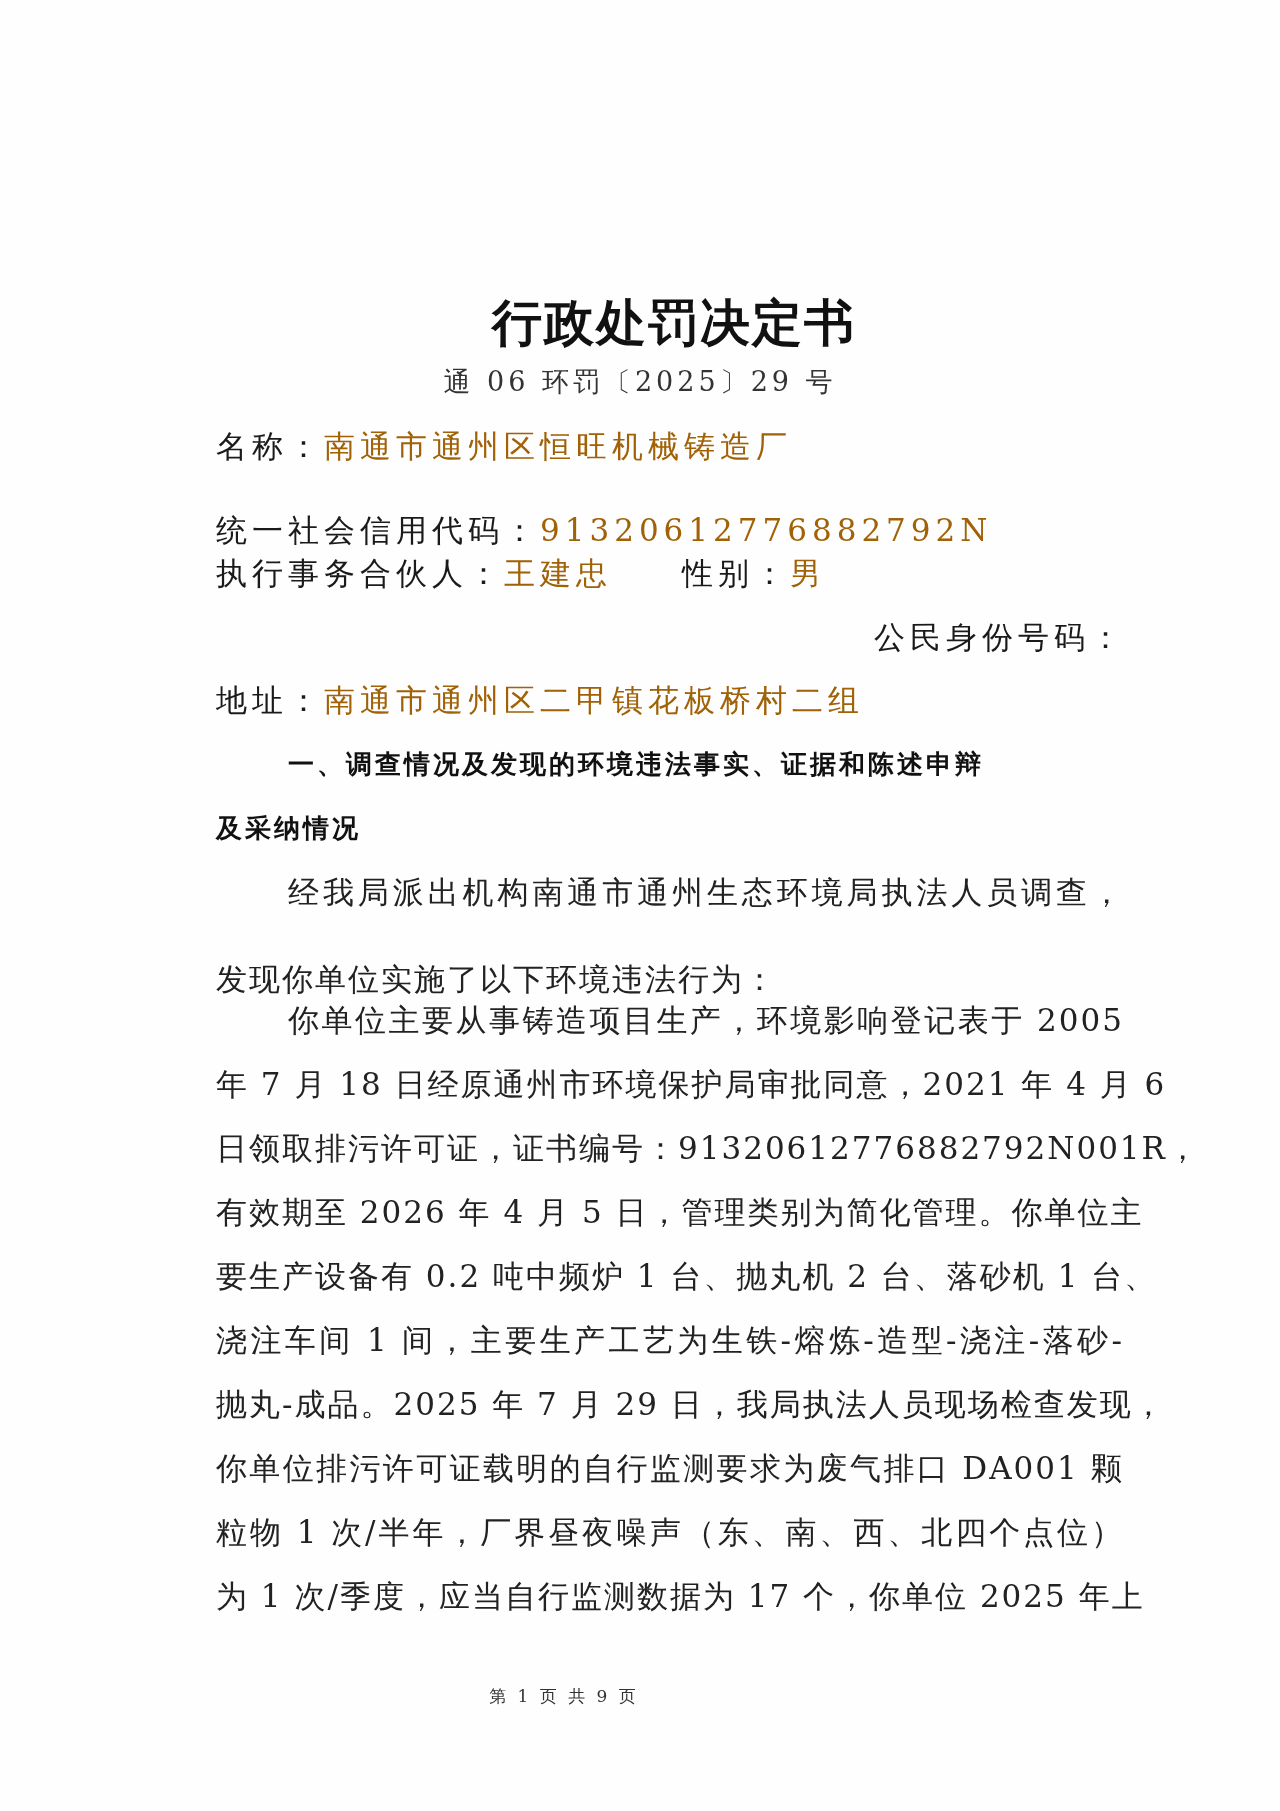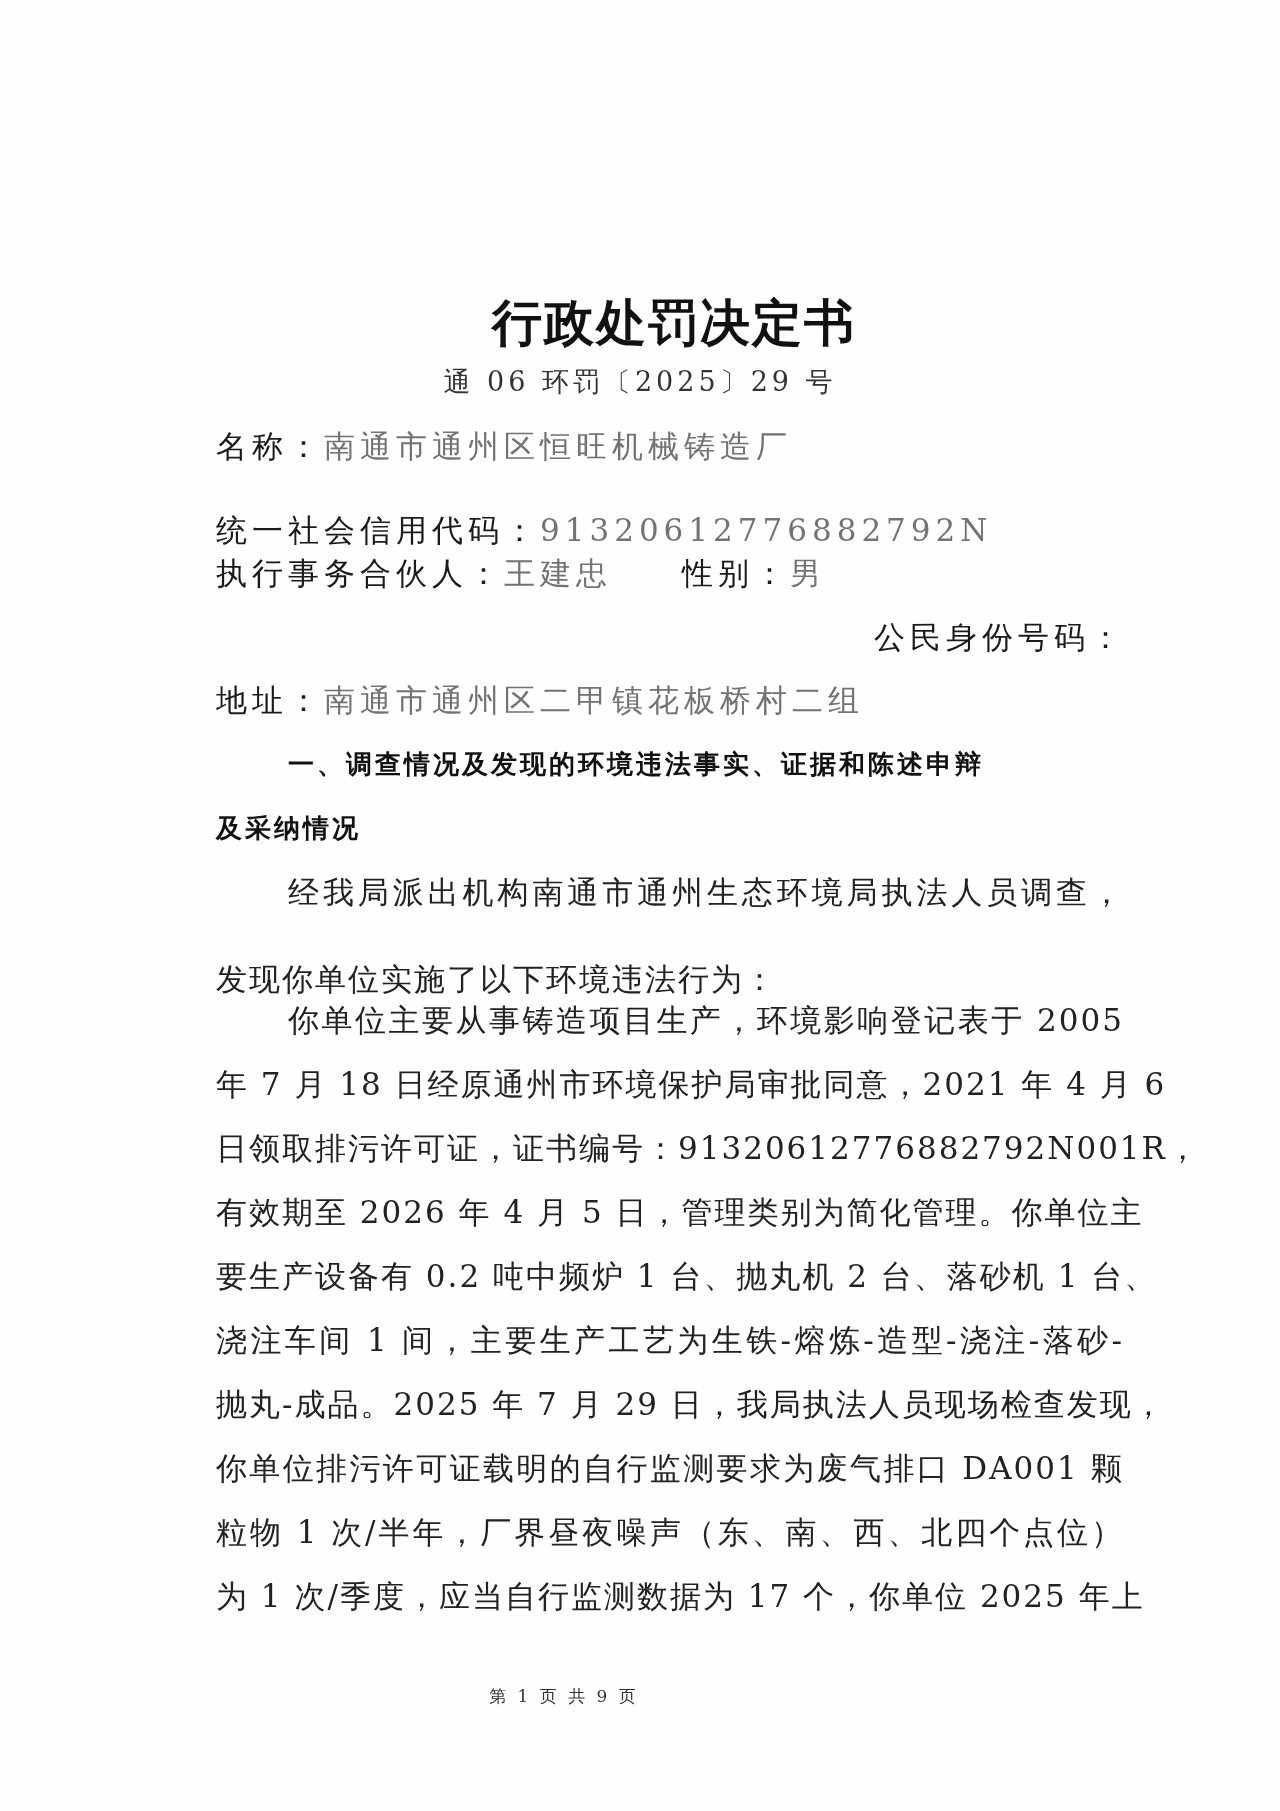--- a/index.html
+++ b/index.html
@@ -17,21 +17,21 @@
   .t2 { top:290px;padding-left:34px; }
   .docno {
     position:absolute; top:364px; left:0; width:1280px; text-align:center;
     font-size:27px; color:#333; letter-spacing:4px;
   }
   .line {
     position:absolute; left:216px; width:910px; font-size:31px; line-height:40px;
     letter-spacing:5px; white-space:nowrap; color:#222;
   }
   .lbl { font-family:"DejaVu Sans","Liberation Sans",sans-serif; color:#1a1a1a; }
-  .val { color:#737373; }
+  .val { color:#a16207; }
   .heading {
     position:absolute; left:216px; width:910px; font-size:26px; line-height:40px;
     font-family:"DejaVu Sans","Liberation Sans",sans-serif; font-weight:bold; letter-spacing:3px;
     color:#111; white-space:nowrap;
   }
   .indent { padding-left:72px; box-sizing:border-box; }
   .body-line {
     position:absolute; left:216px; width:908px; font-size:31px; line-height:40px;
     color:#222; white-space:nowrap; letter-spacing:2px; text-align:justify; text-align-last:justify;
   }

